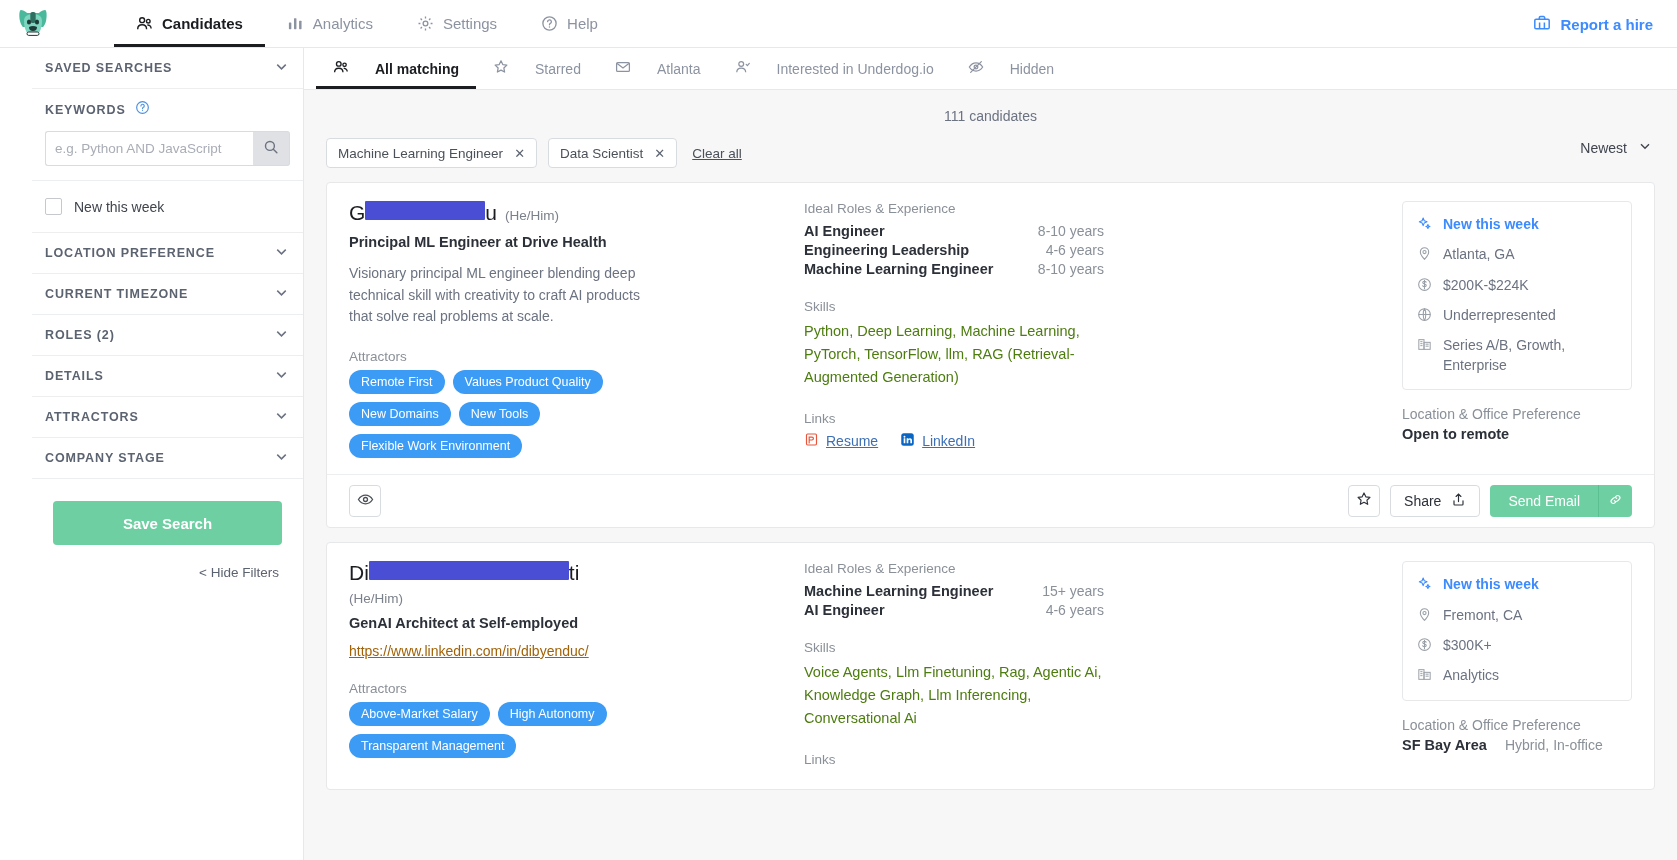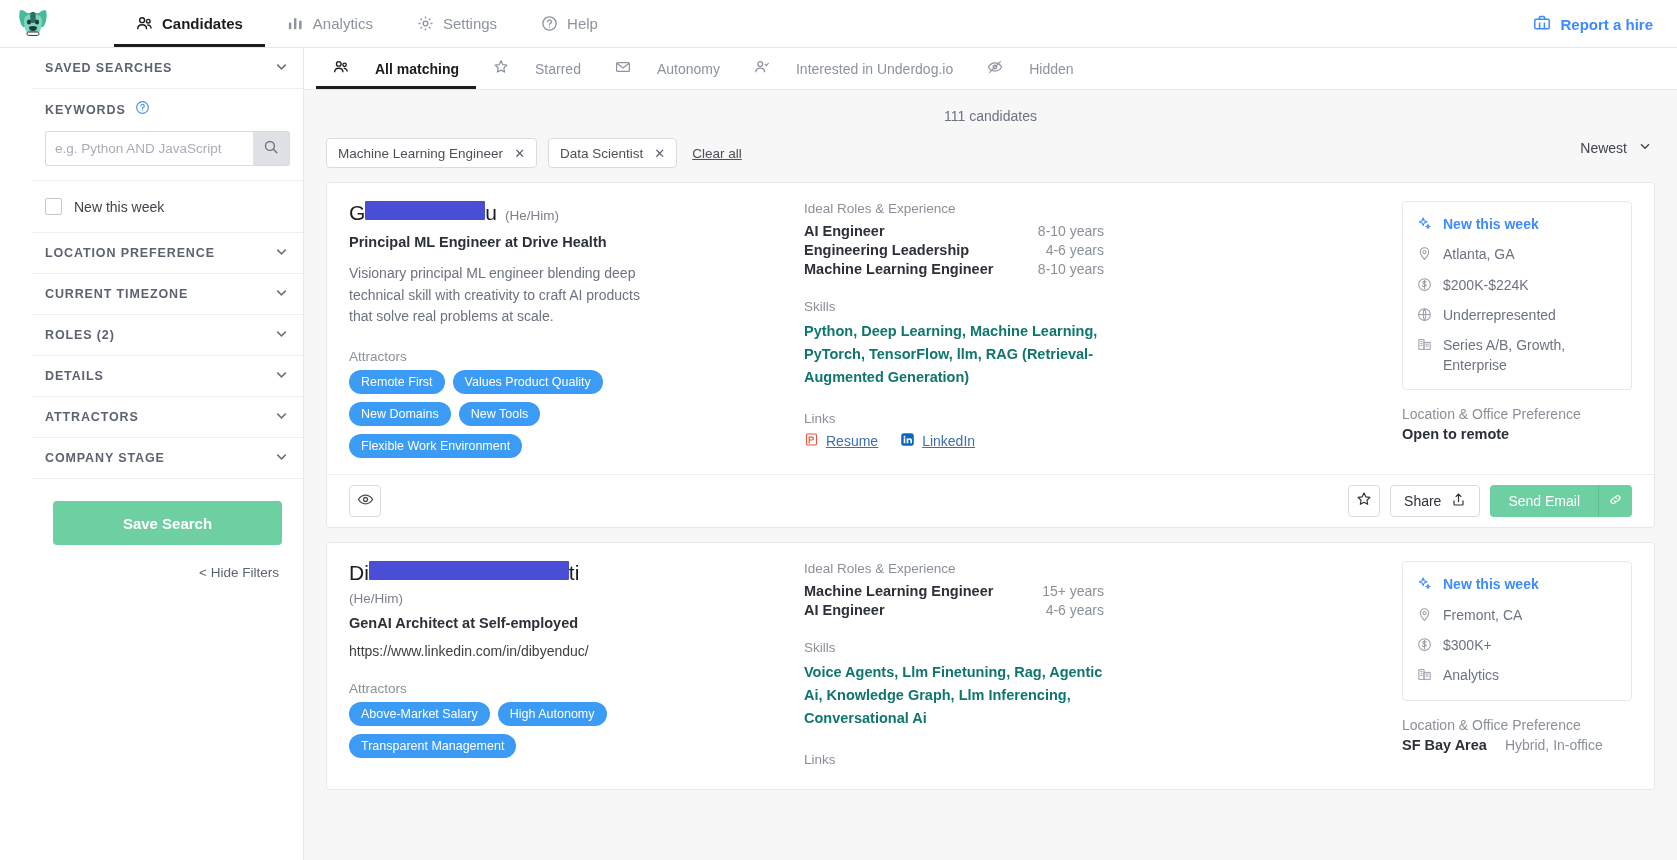--- a/index.html
+++ b/index.html
@@ -154,36 +154,36 @@
 
   .cand-name {
     font-size: 21px; color: #1b1d21; line-height: 1.15;
     display: flex; align-items: baseline; flex-wrap: wrap;
   }
   .redact { background: #4a4ed4; color: transparent; border-radius: 1px; display: inline-block; }
   .pron { font-size: 13.5px; color: #7b818b; margin-left: 8px; }
   .pron-own { font-size: 13.5px; color: #7b818b; margin-top: 5px; }
   .cand-title { font-size: 14.5px; font-weight: bold; color: #2c3038; margin-top: 9px; }
   .cand-blurb { font-size: 14px; color: #6b7280; line-height: 1.53; margin-top: 13px; max-width: 300px; }
-  .cand-link-text { font-size: 14px; color: #404040; margin-top: 12px; }
+  .cand-link-text { font-size: 14px; color: #a16207; margin-top: 12px; text-decoration: underline; }
 
   .sec-h { font-size: 13.5px; color: #8a9098; margin-bottom: 6px; }
   .attr-block { margin-top: 22px; }
   .tags { display: flex; flex-wrap: wrap; gap: 8px; max-width: 330px; }
   .tag {
     background: #3c9bf5; color: #fff; font-size: 12.5px;
     border-radius: 12px; padding: 5px 12px; white-space: nowrap; cursor: pointer;
   }
 
   .roles-h { font-size: 13.5px; color: #8a9098; margin-bottom: 7px; }
   .role-row { display: flex; justify-content: space-between; gap: 18px; margin-bottom: 3px; max-width: 300px; }
   .role-name { font-size: 14.5px; font-weight: bold; color: #2c3038; }
   .role-yrs { font-size: 14px; color: #8a9098; white-space: nowrap; }
   .skills-block { margin-top: 22px; }
-  .skills-text { font-size: 14.5px; font-weight: bold; color: #0f766e; line-height: 1.58; max-width: 300px; }
+  .skills-text { font-size: 14.5px; font-weight: normal; color: #4d7c0f; line-height: 1.58; max-width: 300px; }
   .links-block { margin-top: 22px; }
   .links-row { display: flex; gap: 22px; align-items: center; margin-top: 2px; }
   .link-item { display: flex; align-items: center; gap: 7px; font-size: 14px; cursor: pointer; }
   .link-item .t { color: #3d6fb4; text-decoration: underline; }
 
   .info-box {
     border: 1px solid #e6e8ea; border-radius: 4px; padding: 13px 14px 14px;
     background: #fff;
   }
   .info-line { display: flex; gap: 10px; align-items: flex-start; margin-bottom: 11px; font-size: 14px; }
@@ -403,21 +403,21 @@
         </span>
         <span>Starred</span>
       </div>
       <div class="tab">
         <span>
           <svg width="16" height="16" viewBox="0 0 18 18" fill="none" stroke="#8c93a0" stroke-width="1.4">
             <rect x="1.8" y="4" width="14.4" height="10" rx="1.2"></rect>
               <path d="M2.4 5l6.6 5 6.6-5"></path>
           </svg>
         </span>
-        <span>Autonomy</span>
+        <span>Atlanta</span>
       </div>
       <div class="tab">
         <span>
           <svg width="16" height="16" viewBox="0 0 18 18" fill="none" stroke="#8c93a0" stroke-width="1.4">
             <circle cx="7" cy="5.6" r="2.7"></circle>
               <path d="M2 15c0-3 2.3-4.8 5-4.8s5 1.8 5 4.8"></path>
             <path d="M12.6 6.1l1.3 1.3 2.2-2.4" stroke-linecap="round" stroke-linejoin="round"></path>
           </svg>
         </span>
         <span>Interested in Underdog.io</span>

